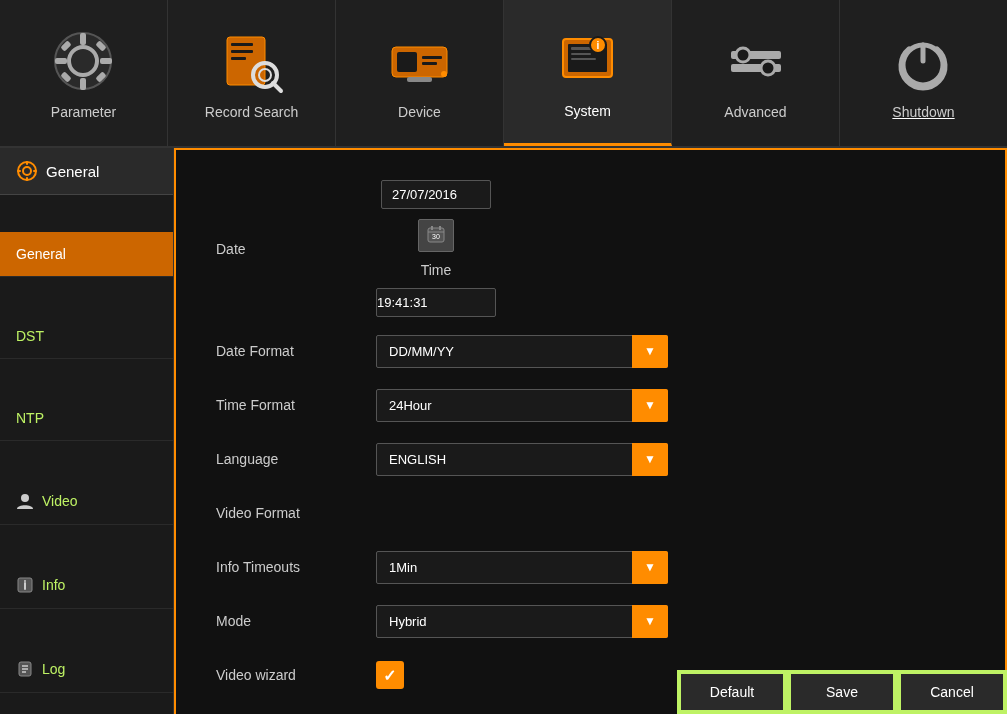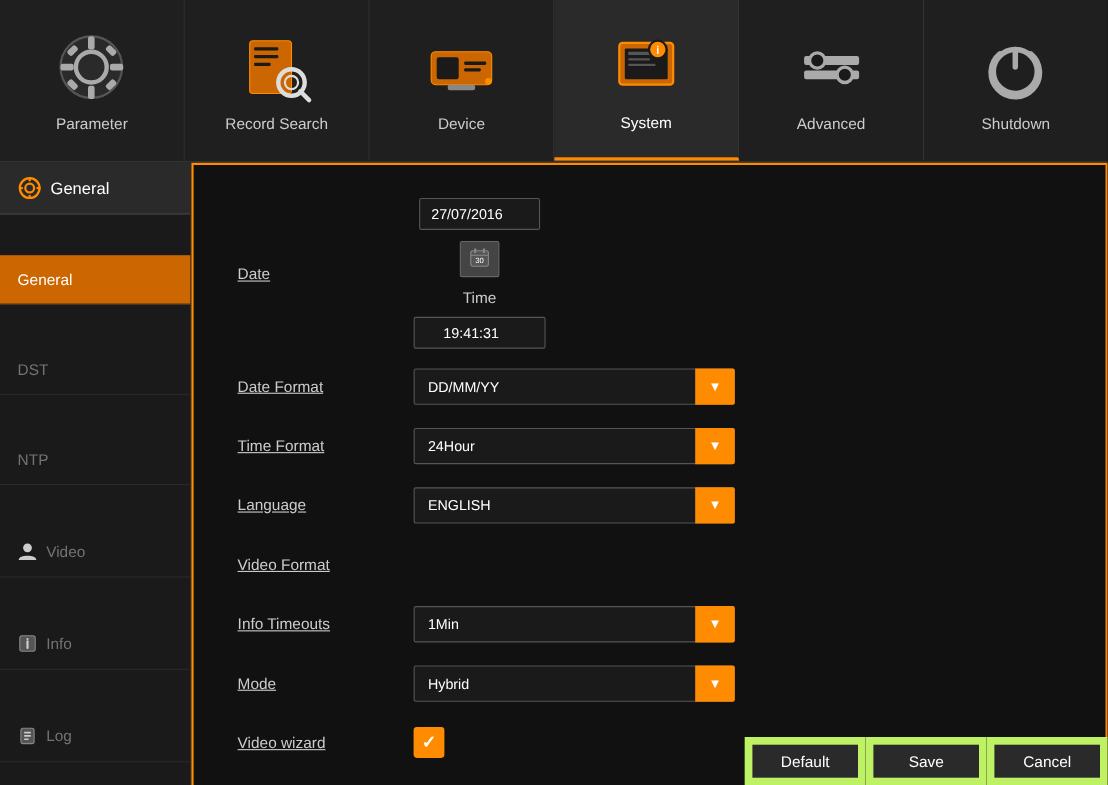--- a/index.html
+++ b/index.html
@@ -24,21 +24,21 @@
       display: flex;
       flex-direction: column;
       align-items: center;
       justify-content: center;
       cursor: pointer;
       gap: 8px;
       border-right: 1px solid #333;
       background: #1f1f1f;
       transition: background 0.2s;
     }
-    .nav-item:last-child { border-right: none; }
+    .nav-item:last-child { border-right: none; text-decoration: underline; }
     .nav-item.active {
       background: #2a2a2a;
       border-bottom: 3px solid #ff8c00;
     }
     .nav-label {
       font-size: 14px;
       color: #ccc;
     }
     .nav-item.active .nav-label { color: #fff; }
 
@@ -79,21 +79,21 @@
       color: #fff;
     }
     .sidebar-item {
       display: flex;
       align-items: center;
       gap: 8px;
       padding: 14px 16px;
       cursor: pointer;
       border-bottom: 1px solid #2a2a2a;
       font-size: 14px;
-      color: #737373;
+      color: #bef264;
     }
     .sidebar-item.active {
       background: #cc6600;
       color: #fff;
     }
 
     
     .content-panel {
       flex: 1;
       background: #111;
@@ -108,21 +108,20 @@
       display: flex;
       align-items: center;
       margin-bottom: 14px;
       min-height: 40px;
     }
     .form-label {
       width: 160px;
       font-size: 14px;
       color: #ccc;
       flex-shrink: 0;
-      text-decoration: underline;
     }
 
     
     .date-time-group {
       display: flex;
       align-items: center;
       gap: 10px;
       flex-direction: column;
     }
     .date-input {
@@ -145,21 +144,21 @@
     }
     .time-label-inline {
       font-size: 14px;
       color: #ccc;
       margin: 0 8px;
     }
     .time-input {
       background: #1a1a1a;
       border: 1px solid #555;
       color: #fff;
-      padding: 6px 26px;
+      padding: 6px 0;
       font-size: 13px;
       border-radius: 2px;
       width: 120px;
     }
 
     
     .dropdown-container {
       position: relative;
       width: 292px;
     }
@@ -221,21 +220,21 @@
       position: absolute;
       bottom: 0;
       right: 0;
       display: flex;
       gap: 0;
     }
     .footer-btn {
       width: 110px;
       height: 44px;
       background: #2a2a2a;
-      border: 7px solid #bef264;
+      border: 4px solid #bef264;
       color: #fff;
       font-size: 14px;
       cursor: pointer;
       display: flex;
       align-items: center;
       justify-content: center;
     }
 
     
     .content-wrapper {

